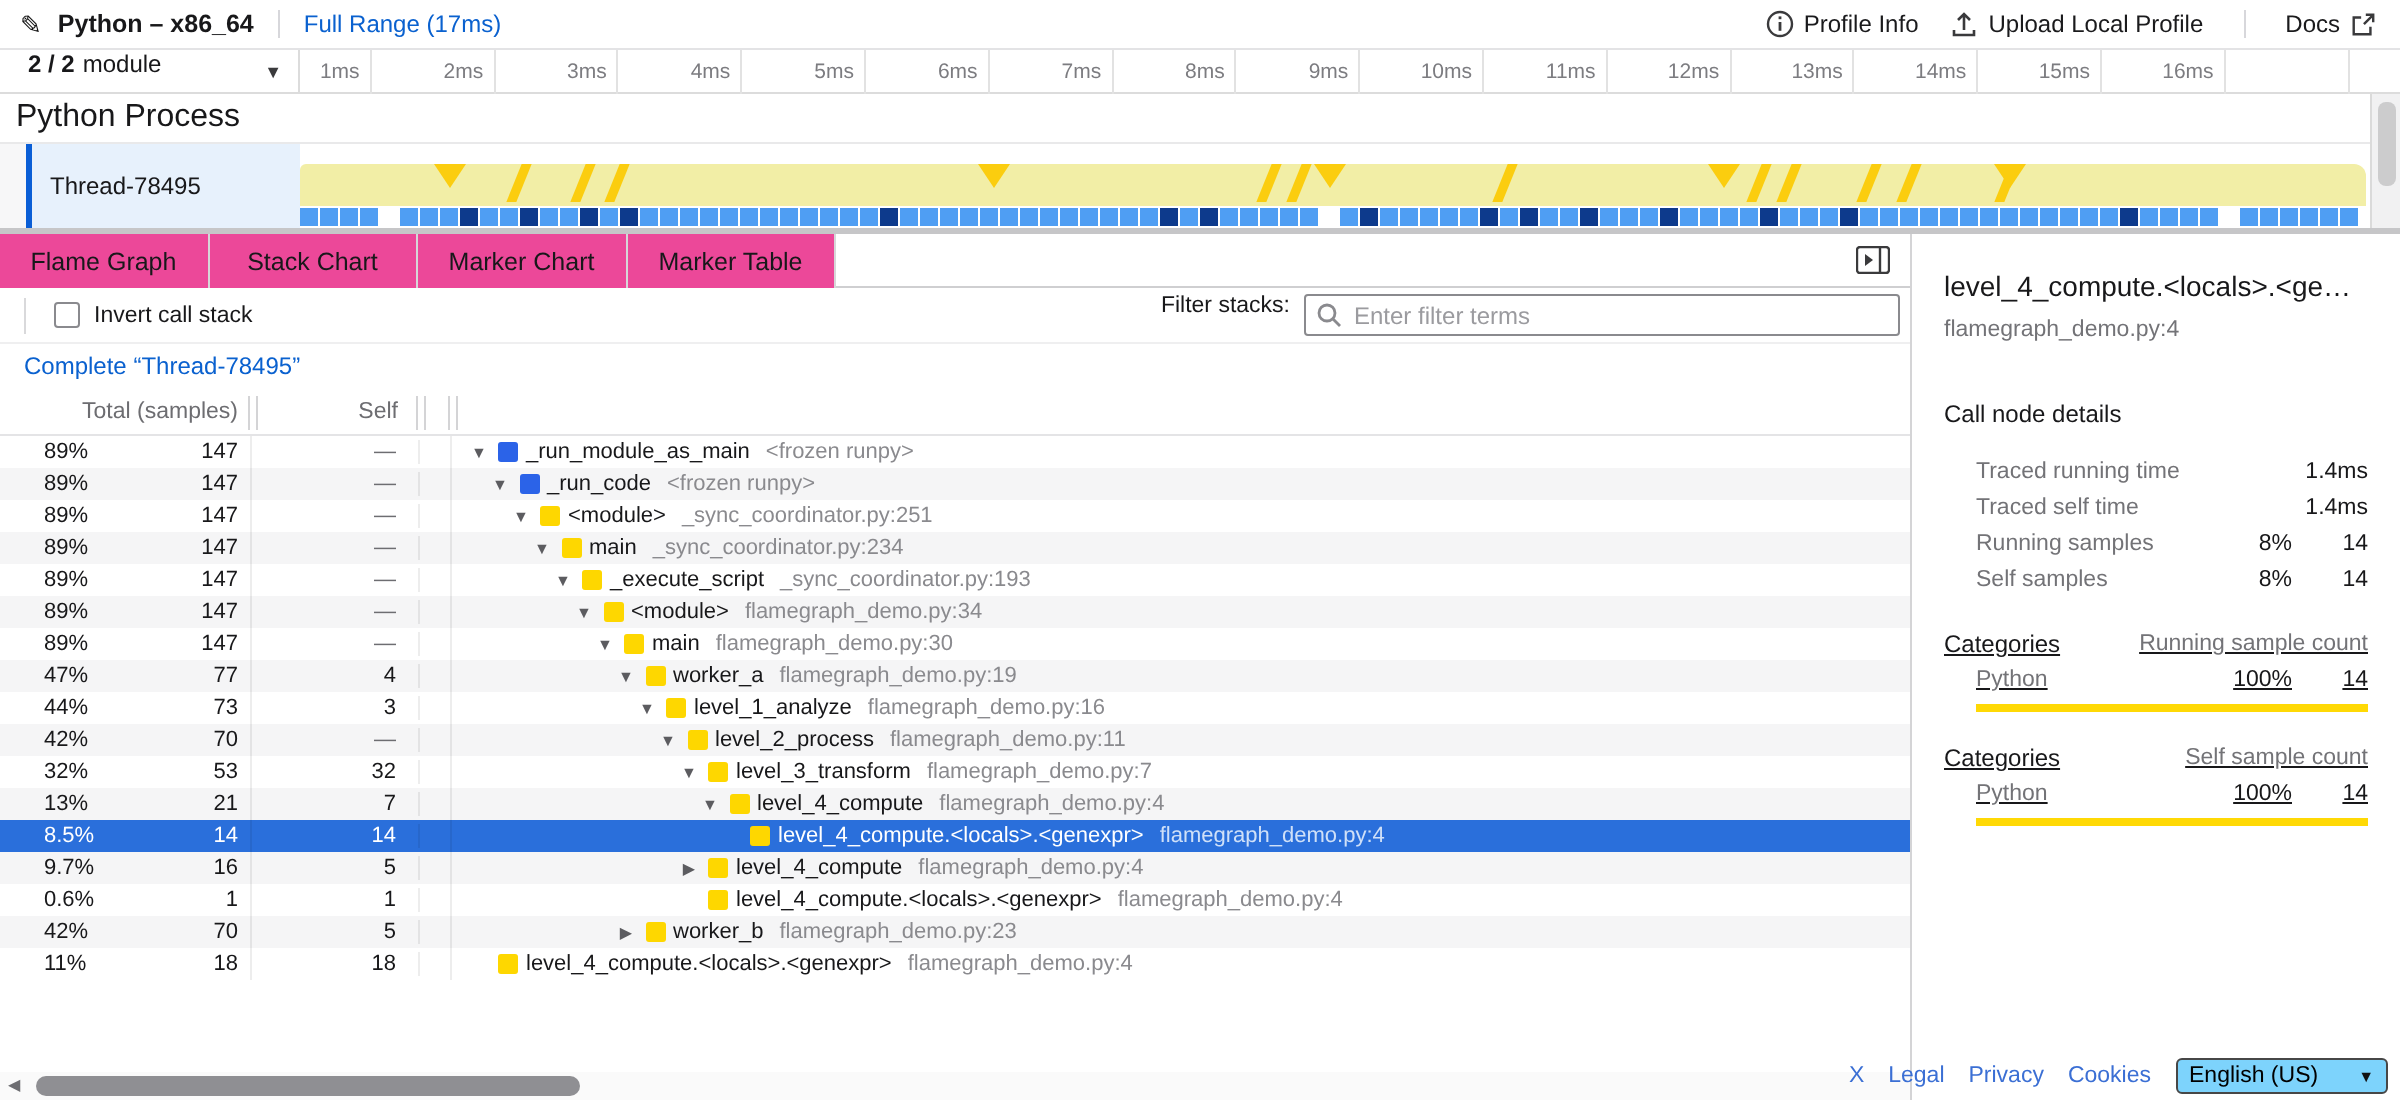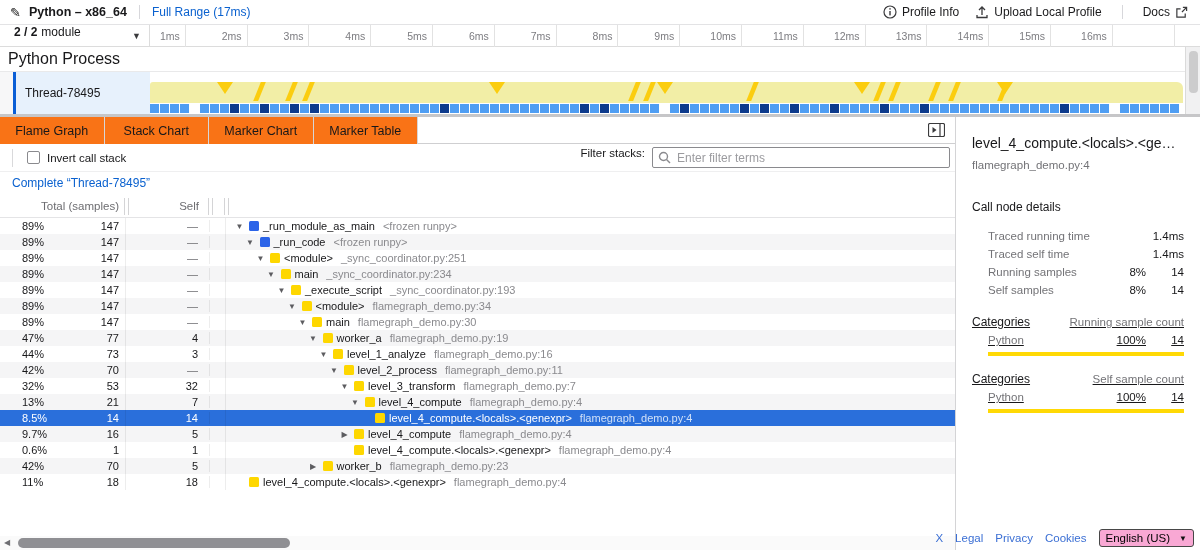--- a/index.html
+++ b/index.html
@@ -43,21 +43,21 @@
   .cell.gap { background:transparent; }
   #tl-vscroll { position:absolute; left:1185px; top:47px; width:15px; height:67px; background:#f1f1f2; border-left:1px solid #dadada; }
   #tl-vscroll .thumb { position:absolute; left:3px; top:4px; width:9px; height:42px; background:#cccccd; border-radius:4px; }
   #tl-divider { position:absolute; top:114px; left:0; width:1200px; height:3px; background:#c6c6c8; }
 
   
   #content { position:absolute; top:117px; left:0; width:1200px; height:433px; }
   #main { position:absolute; left:0; top:0; width:955px; height:433px; background:#fff; }
 
   #tabbar { position:absolute; left:0; top:0; width:955px; height:27px; background:#fff; border-bottom:1px solid #cfcfd1; display:flex; }
-  .tab { width:104.5px; height:27px; background:#f97316; border-right:1px solid #d6d6d8; display:flex; align-items:center; justify-content:center; font-size:12.5px; cursor:pointer; }
+  .tab { width:104.5px; height:27px; background:#ec4899; border-right:1px solid #d6d6d8; display:flex; align-items:center; justify-content:center; font-size:12.5px; cursor:pointer; }
   .tab.active { background:#fff; border-top:3px solid #0a84ff; height:28px; margin-bottom:-1px; }
   #sidebar-toggle { position:absolute; right:10px; top:6px; cursor:pointer; }
 
   #controls { position:absolute; left:0; top:27px; width:955px; height:28px; display:flex; align-items:center; padding-left:8px; border-bottom:1px solid #efeff0; font-size:11.5px; }
   .radio-group { display:flex; align-items:center; }
   .radio { width:14px; height:14px; border-radius:50%; border:1px solid #8a8a8e; background:#fff; margin-right:6px; position:relative; cursor:pointer; flex:none; }
   .radio.checked { background:#0a84ff; border-color:#0a84ff; }
   .radio.checked::after { content:""; position:absolute; left:4px; top:4px; width:6px; height:6px; border-radius:50%; background:#fff; }
   .radio-label { margin-right:15px; cursor:pointer; }
   .ctl-sep { width:1px; height:18px; background:#d9d9db; margin:0 14px 0 4px; }
@@ -110,21 +110,21 @@
   .sb-row .val { width:38px; text-align:right; color:#18181a; }
   .cat-section { margin-top:14px;text-decoration:underline; }
   .cat-head { display:flex; align-items:center; font-size:12px; height:18px; }
   .cat-head .ch-title { flex:1; }
   .cat-head .ch-right { color:#737377; font-size:11.5px; }
   .cat-bar { height:4px; margin:3px 0 0 16px; }
 
   
   #footer { position:absolute; right:6px; bottom:3px; display:flex; align-items:center; gap:12px; font-size:11.5px; }
   #footer a { color:#3b6fd4; }
-  #lang-select { border:1px solid #474747; border-radius:3px; background:#f9a8d4; height:18px; display:flex; align-items:center; gap:9px; padding:0 6px; font-size:11.5px; color:#000; cursor:pointer; }
+  #lang-select { border:1px solid #474747; border-radius:3px; background:#7dd3fc; height:18px; display:flex; align-items:center; gap:20px; padding:0 6px; font-size:11.5px; color:#000; cursor:pointer; }
   #lang-select .chev { font-size:8px; color:#111; }
 </style>
 </head>
 <body>
 
 <div id="app">
 
   <div id="topbar">
     <div class="left">
       <span class="pencil">✎</span>

